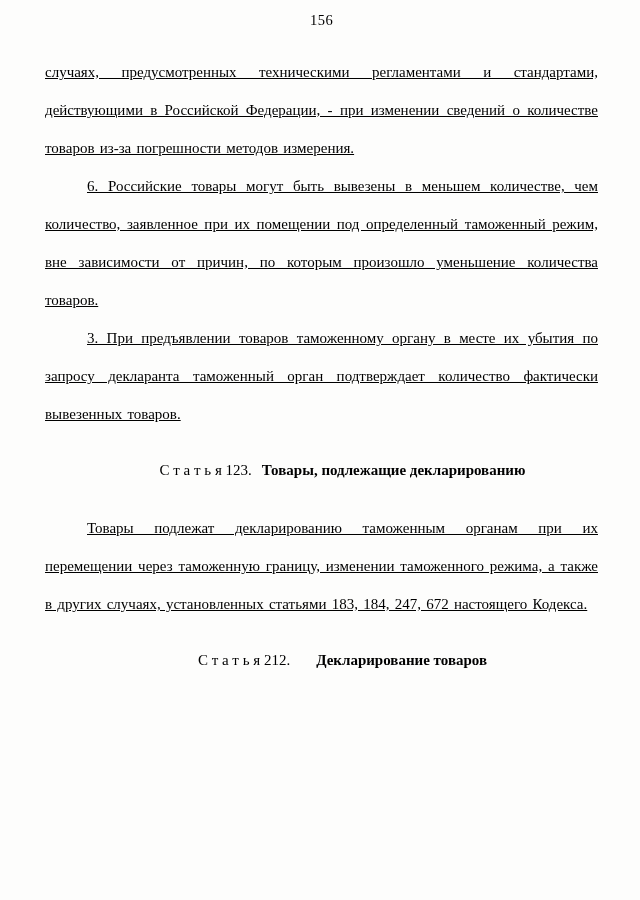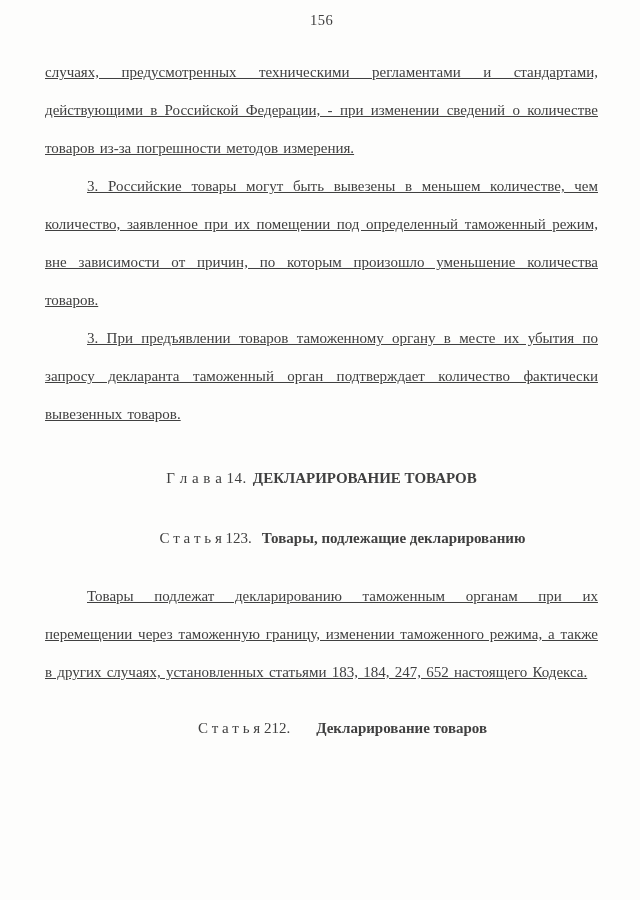--- a/index.html
+++ b/index.html
@@ -6,21 +6,21 @@
     margin: 0;
     padding: 0;
     background: #e8e8e8;
   }
   .page {
     position: relative;
     width: 640px;
     height: 900px;
     margin: 0 auto;
     background: #fdfdfc;
-    color: #404040;
+    color: #000000;
     font-family: "Liberation Serif", "DejaVu Serif", serif;
     overflow: hidden;
     box-sizing: border-box;
     padding: 12px 42px 20px 45px;
   }
   .page-number {
     text-align: center;
     font-size: 14.5px;
     letter-spacing: 0.5px;
     margin-bottom: 24px;
@@ -74,33 +74,30 @@
 <body>
 
 <div class="page">
 
   <div class="page-number">156</div>
 
   <div class="body-text">
 
     <p class="no-indent">случаях, предусмотренных техническими регламентами и стандартами, действующими в Российской Федерации, - при изменении сведений о количестве товаров из-за погрешности методов измерения.</p>
 
-    <p>3. Российские товары могут быть вывезены в меньшем количестве, чем количество, заявленное при их помещении под определенный таможенный режим, вне зависимости от причин, по которым произошло уменьшение количества товаров.</p>
+    <p>6. Российские товары могут быть вывезены в меньшем количестве, чем количество, заявленное при их помещении под определенный таможенный режим, вне зависимости от причин, по которым произошло уменьшение количества товаров.</p>
 
     <p>3. При предъявлении товаров таможенному органу в месте их убытия по запросу декларанта таможенный орган подтверждает количество фактически вывезенных товаров.</p>
 
-    <div class="chapter-heading">
-      <span class="label">Г л а в а 14.</span><span class="title">ДЕКЛАРИРОВАНИЕ ТОВАРОВ</span>
-    </div>
 
     <div class="article-heading">
       <span class="label">С т а т ь я 123.</span><span class="title">Товары, подлежащие декларированию</span>
     </div>
 
-    <p>Товары подлежат декларированию таможенным органам при их перемещении через таможенную границу, изменении таможенного режима, а также в других случаях, установленных статьями 183, 184, 247, 652 настоящего Кодекса.</p>
+    <p>Товары подлежат декларированию таможенным органам при их перемещении через таможенную границу, изменении таможенного режима, а также в других случаях, установленных статьями 183, 184, 247, 672 настоящего Кодекса.</p>
 
     <div class="article-heading wide-gap">
       <span class="label">С т а т ь я 212.</span><span class="title">Декларирование товаров</span>
     </div>
 
 
   </div>
 </div>
 
 </body></html>

